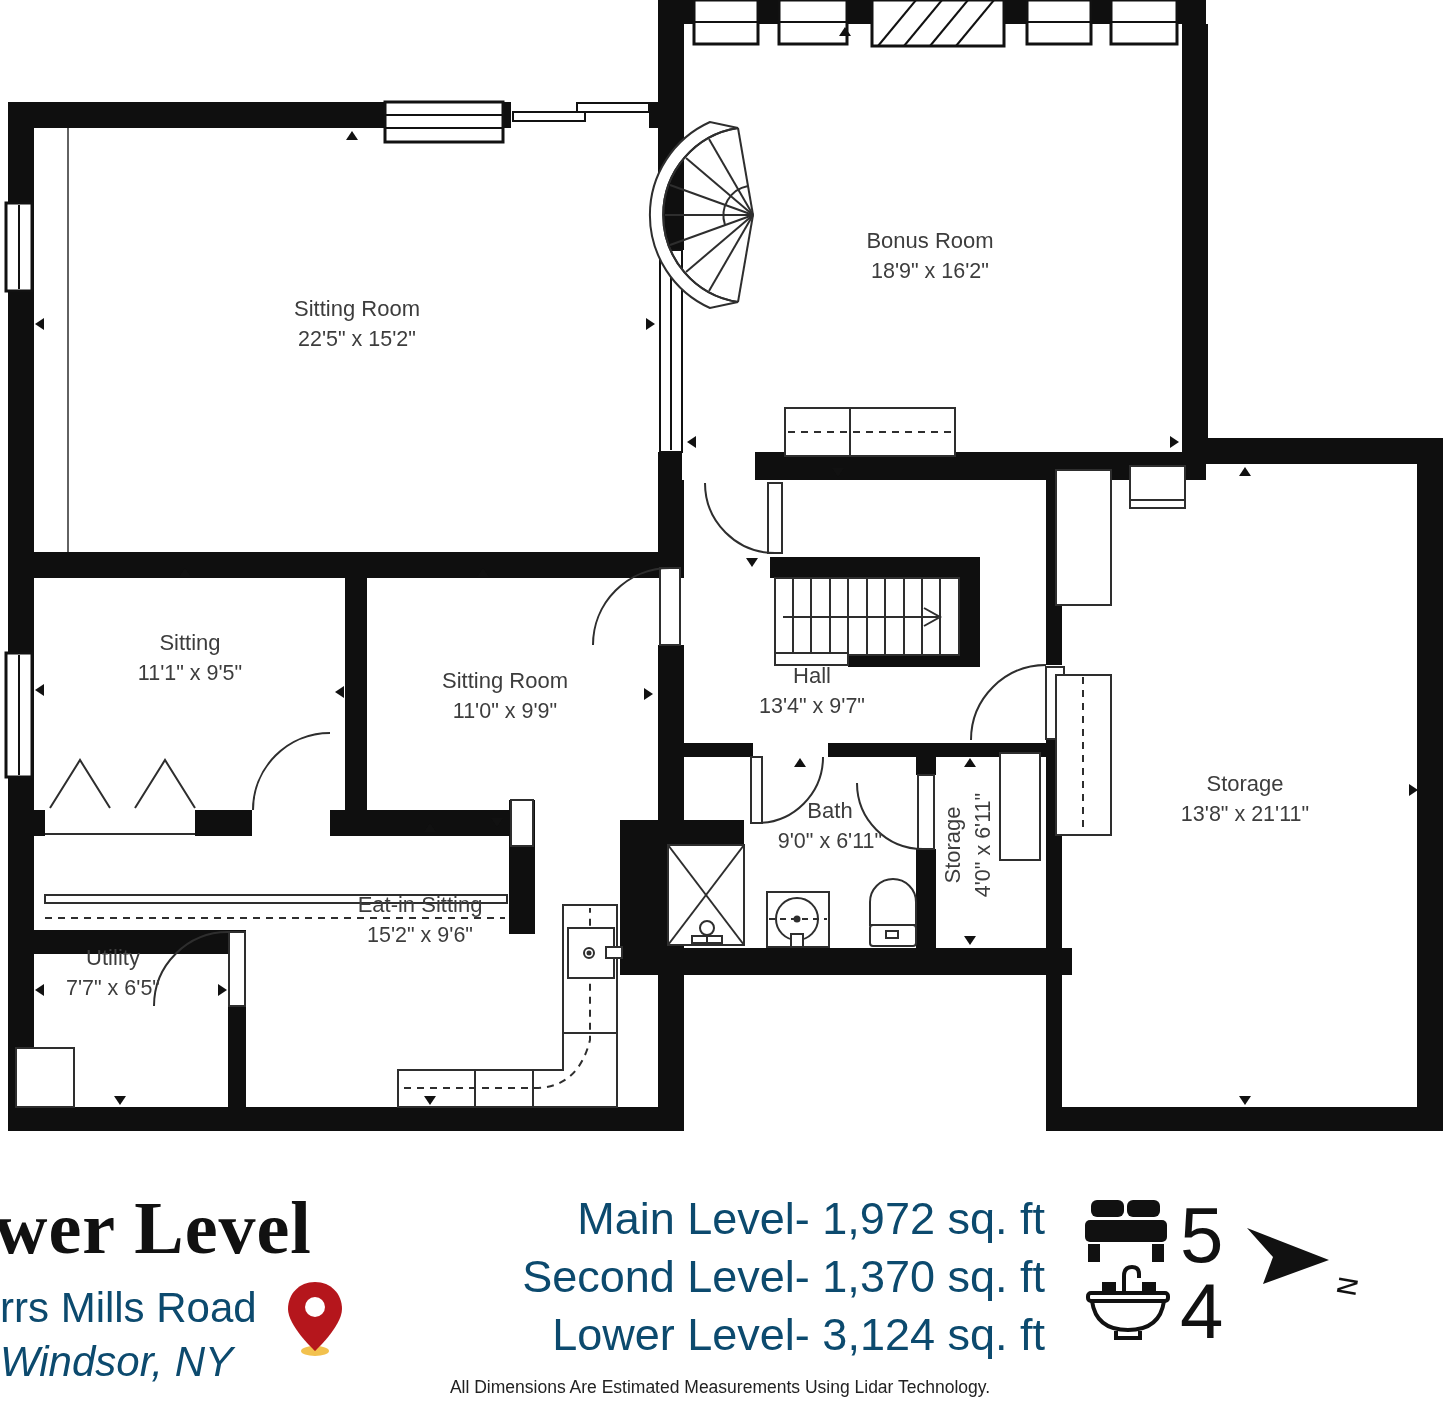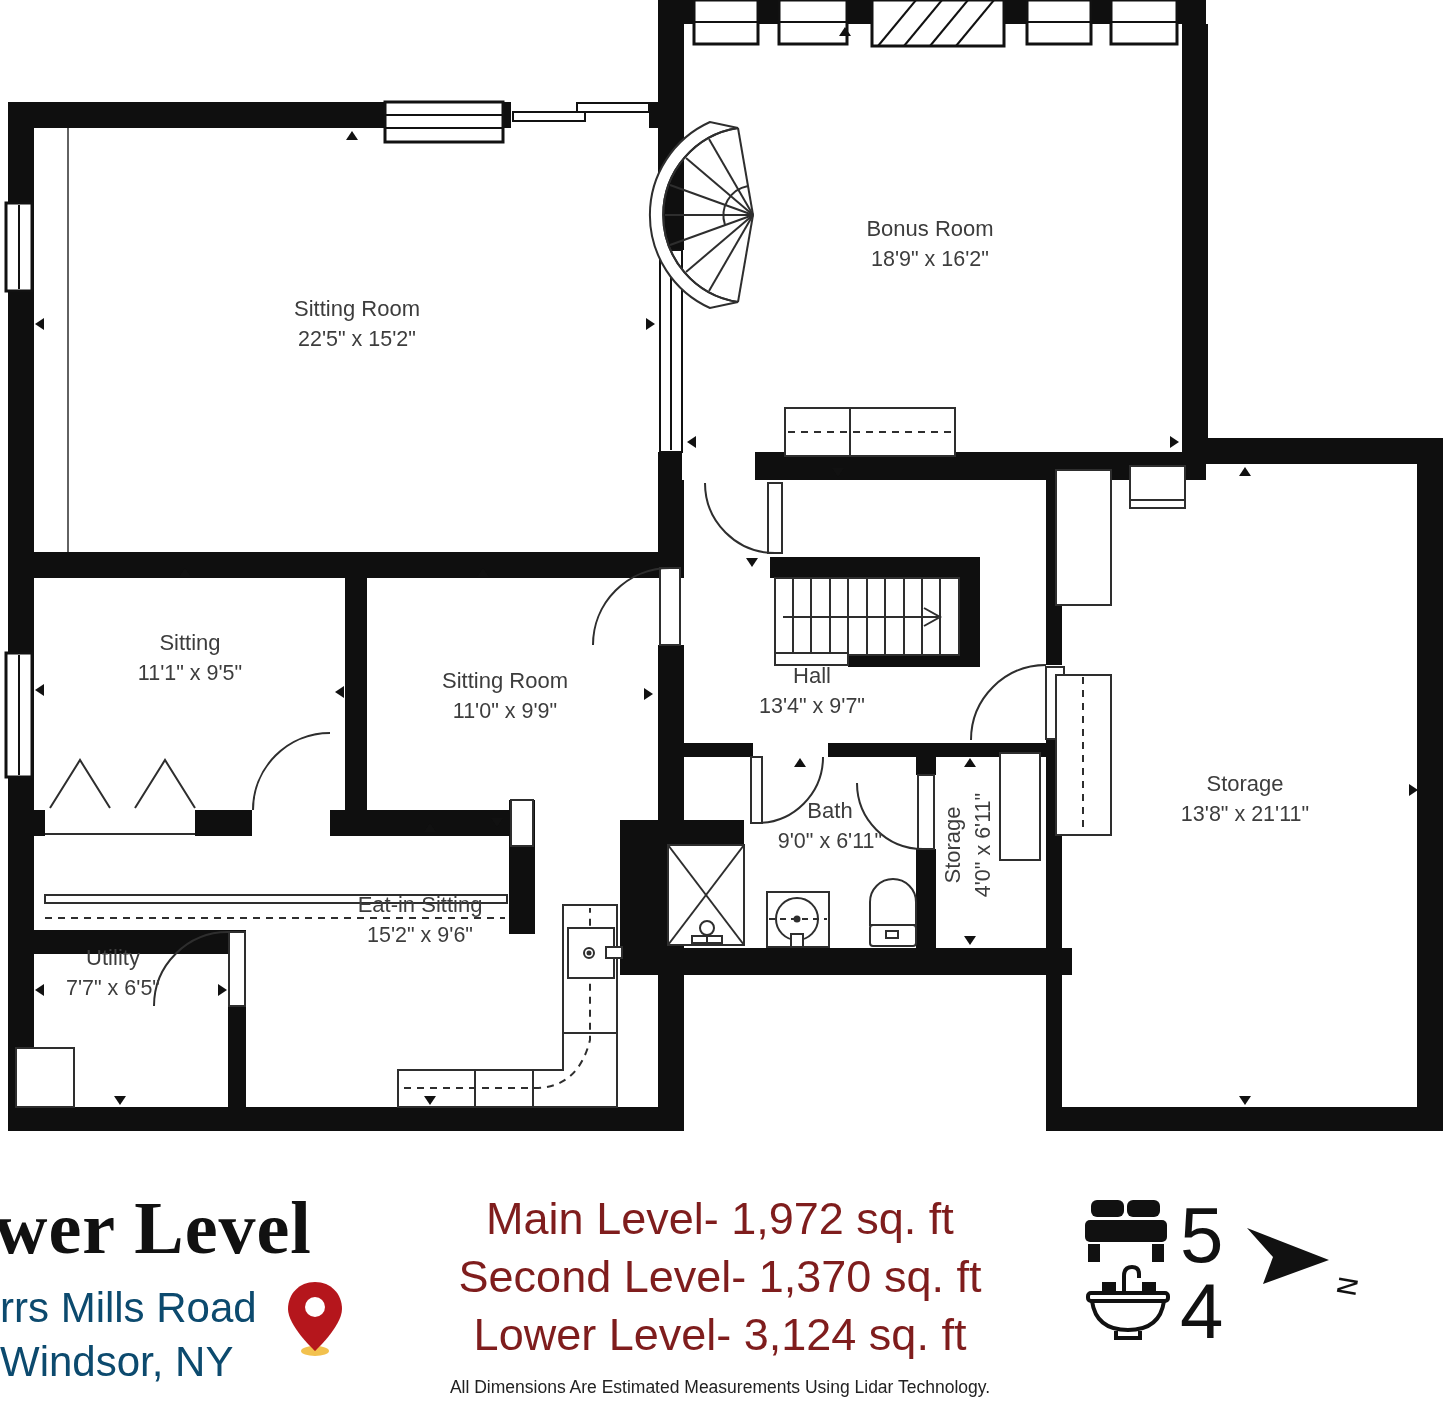--- a/index.html
+++ b/index.html
@@ -7,24 +7,24 @@
        font-family:"Liberation Sans","DejaVu Sans",sans-serif;}
   #plan-wrap{position:absolute;left:0;top:0;width:1449px;height:1140px;}
   .room-label{position:absolute;transform:translate(-50%,-50%);text-align:center;
       color:#3d3d3d;font-size:22px;line-height:30px;white-space:nowrap;pointer-events:none;}
   .room-label .rl-dims{display:block;font-size:21.5px;}
   .room-label.vertical{transform:translate(-50%,-50%) rotate(-90deg);}
   
   .footer-title{position:absolute;left:-6px;top:1186px;font-family:"Liberation Serif","DejaVu Serif",serif;
       font-weight:700;font-size:74px;color:#111;letter-spacing:1px;white-space:nowrap;}
   .addr{position:absolute;left:0;color:#0c4a6e;font-size:42px;white-space:nowrap;}
-  .addr1{top:1284px;} .addr2{top:1338px;}
+  .addr1{top:1284px;} .addr2{top:1338px;font-style:italic;}
   .pin{position:absolute;left:286px;top:1280px;}
-  .levels{position:absolute;left:395px;top:1190px;width:650px;text-align:center;
-      font-size:45px;line-height:58px;color:#7f1d1d;}
+  .levels{position:absolute;left:395px;top:1190px;width:650px;text-align:right;
+      font-size:45px;line-height:58px;color:#0c4a6e;}
   .disclaimer{position:absolute;left:380px;top:1377px;width:680px;text-align:center;
       font-size:17.5px;color:#222;}
   .stat-num{position:absolute;font-size:78px;color:#111;}
   .num-beds{left:1180px;top:1190px;}
   .num-baths{left:1180px;top:1266px;}
   .icon-abs{position:absolute;}
 </style>
 </head>
 <body>
 
@@ -251,21 +251,21 @@
     <polygon points="35,990 44,984 44,996"></polygon>
     <polygon points="227,990 218,984 218,996"></polygon>
   </g>
 </svg>
 
   
   <div class="room-label" style="left:357px;top:324px">
     <span class="rl-name">Sitting Room</span>
     <span class="rl-dims">22'5" x 15'2"</span>
   </div>
-  <div class="room-label" style="left:930px;top:244px">
+  <div class="room-label" style="left:930px;top:256px">
     <span class="rl-name">Bonus Room</span>
     <span class="rl-dims">18'9" x 16'2"</span>
   </div>
   <div class="room-label" style="left:190px;top:658px">
     <span class="rl-name">Sitting</span>
     <span class="rl-dims">11'1" x 9'5"</span>
   </div>
   <div class="room-label" style="left:505px;top:696px">
     <span class="rl-name">Sitting Room</span>
     <span class="rl-dims">11'0" x 9'9"</span>

